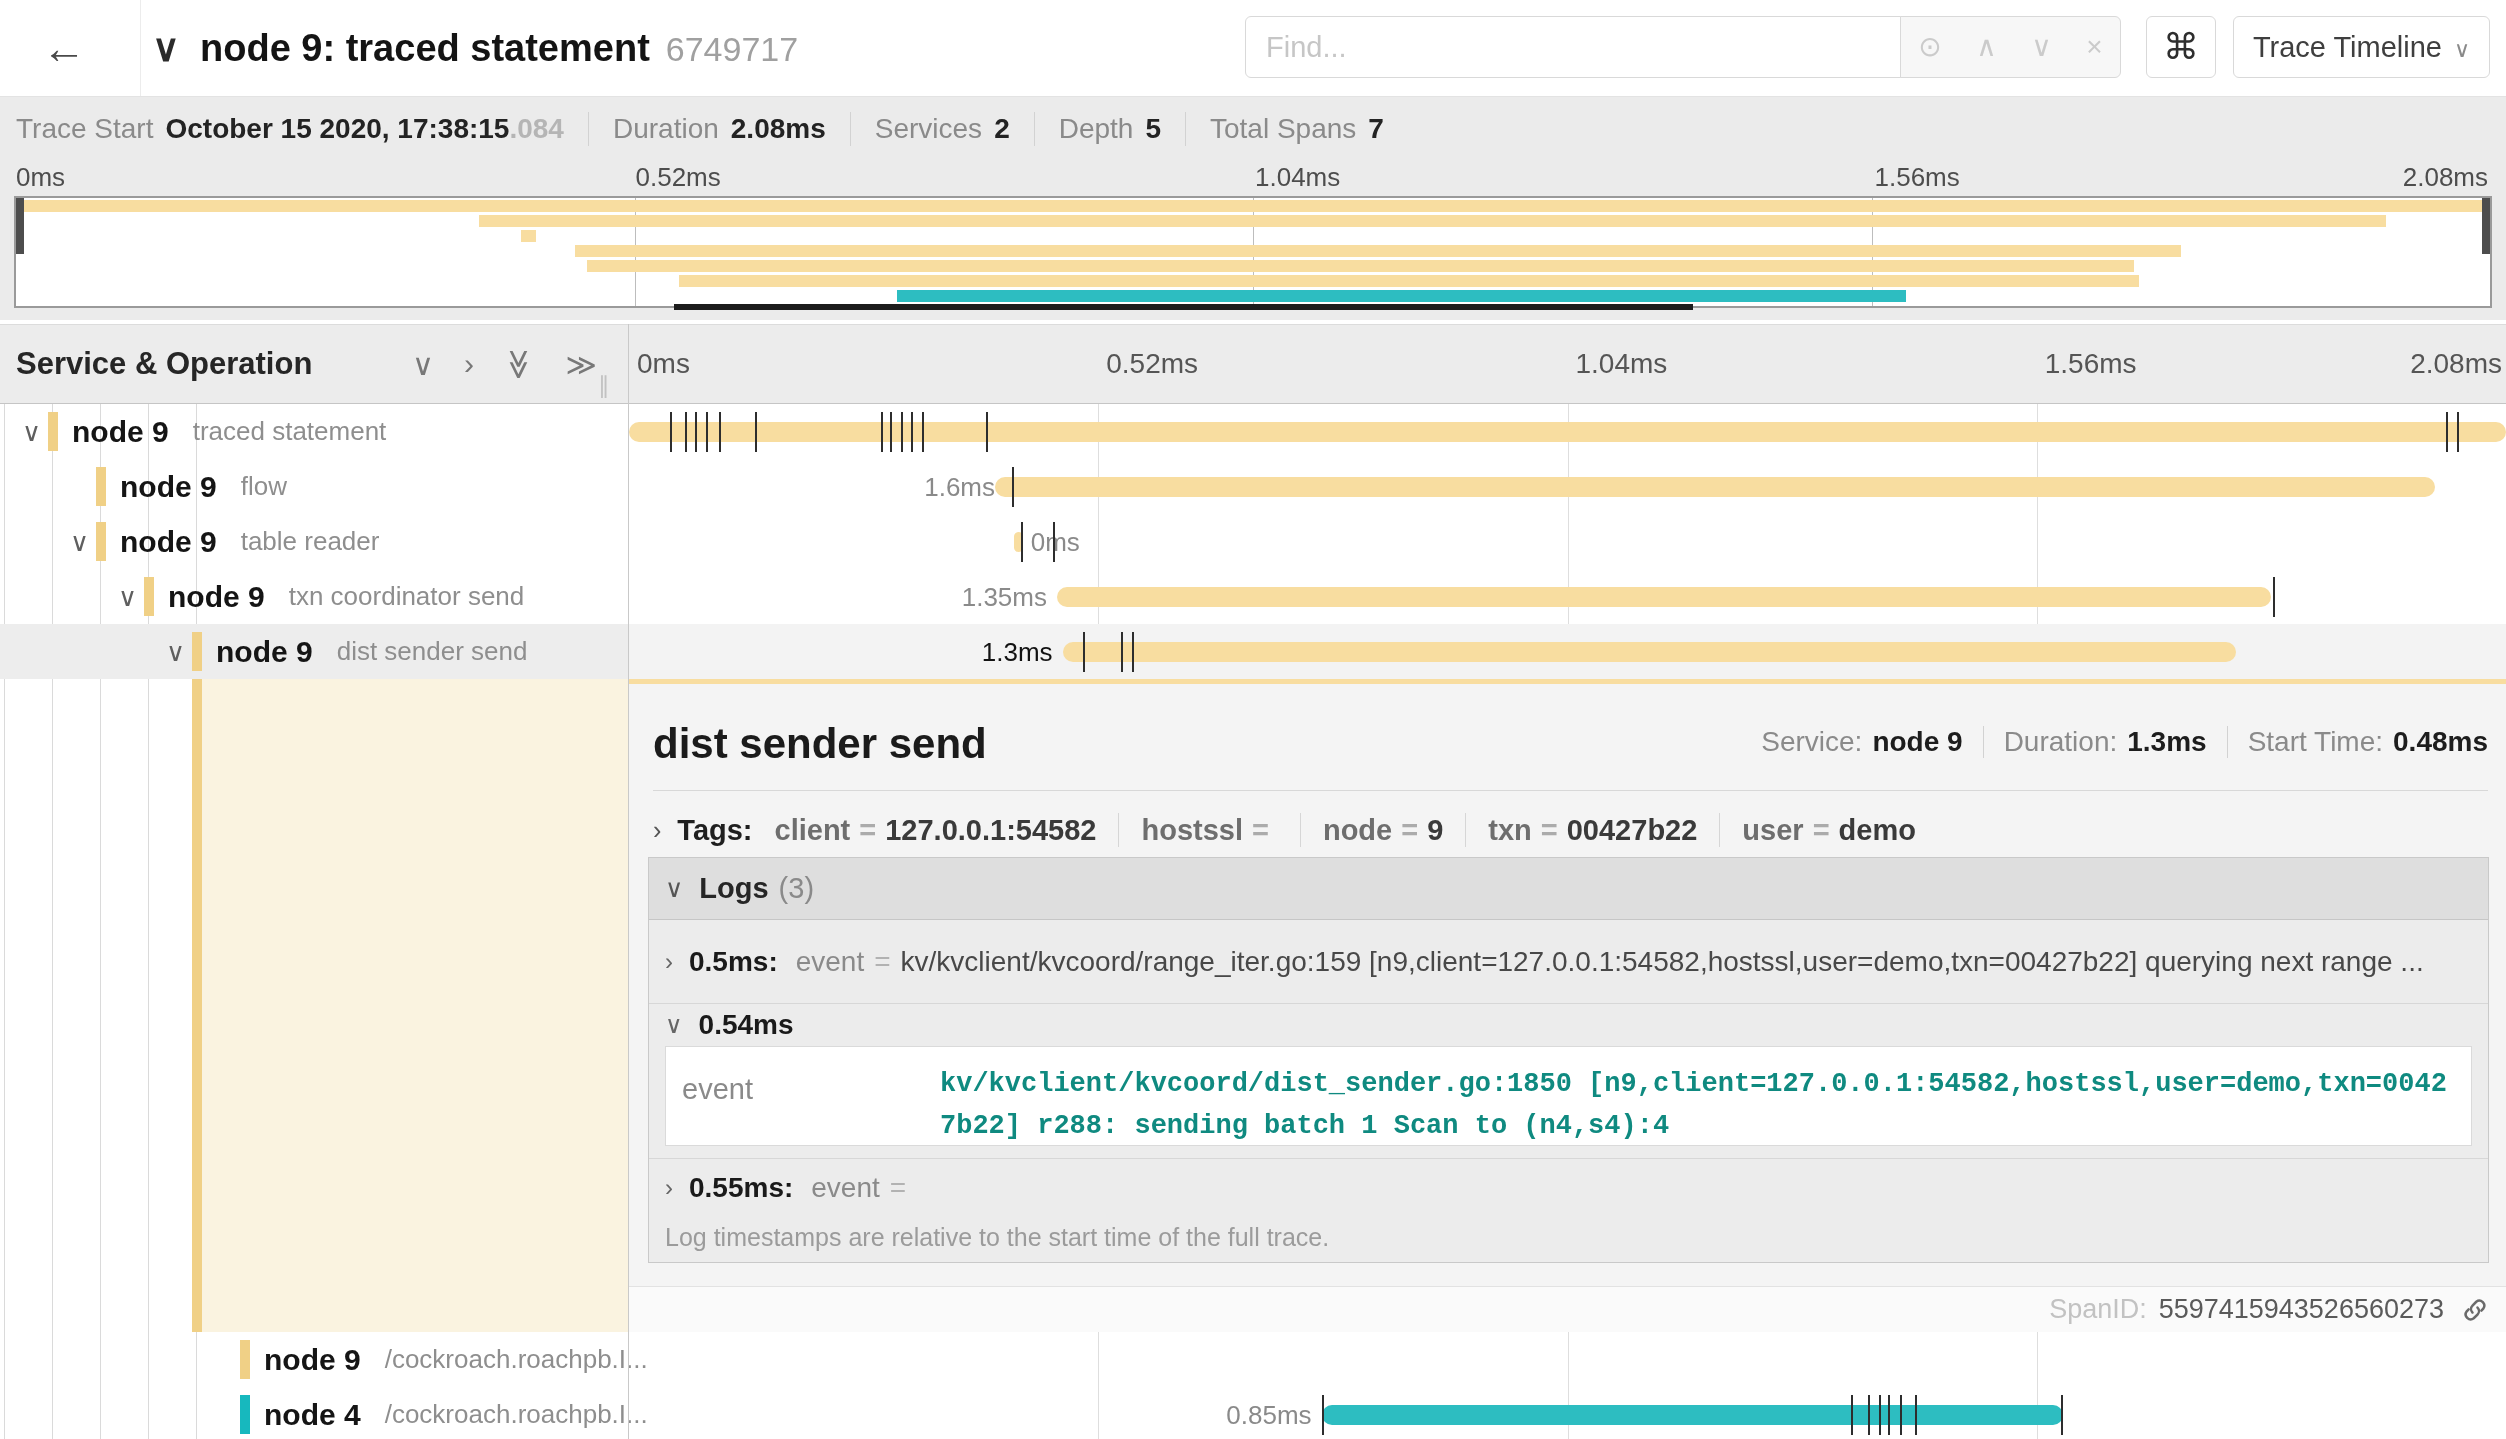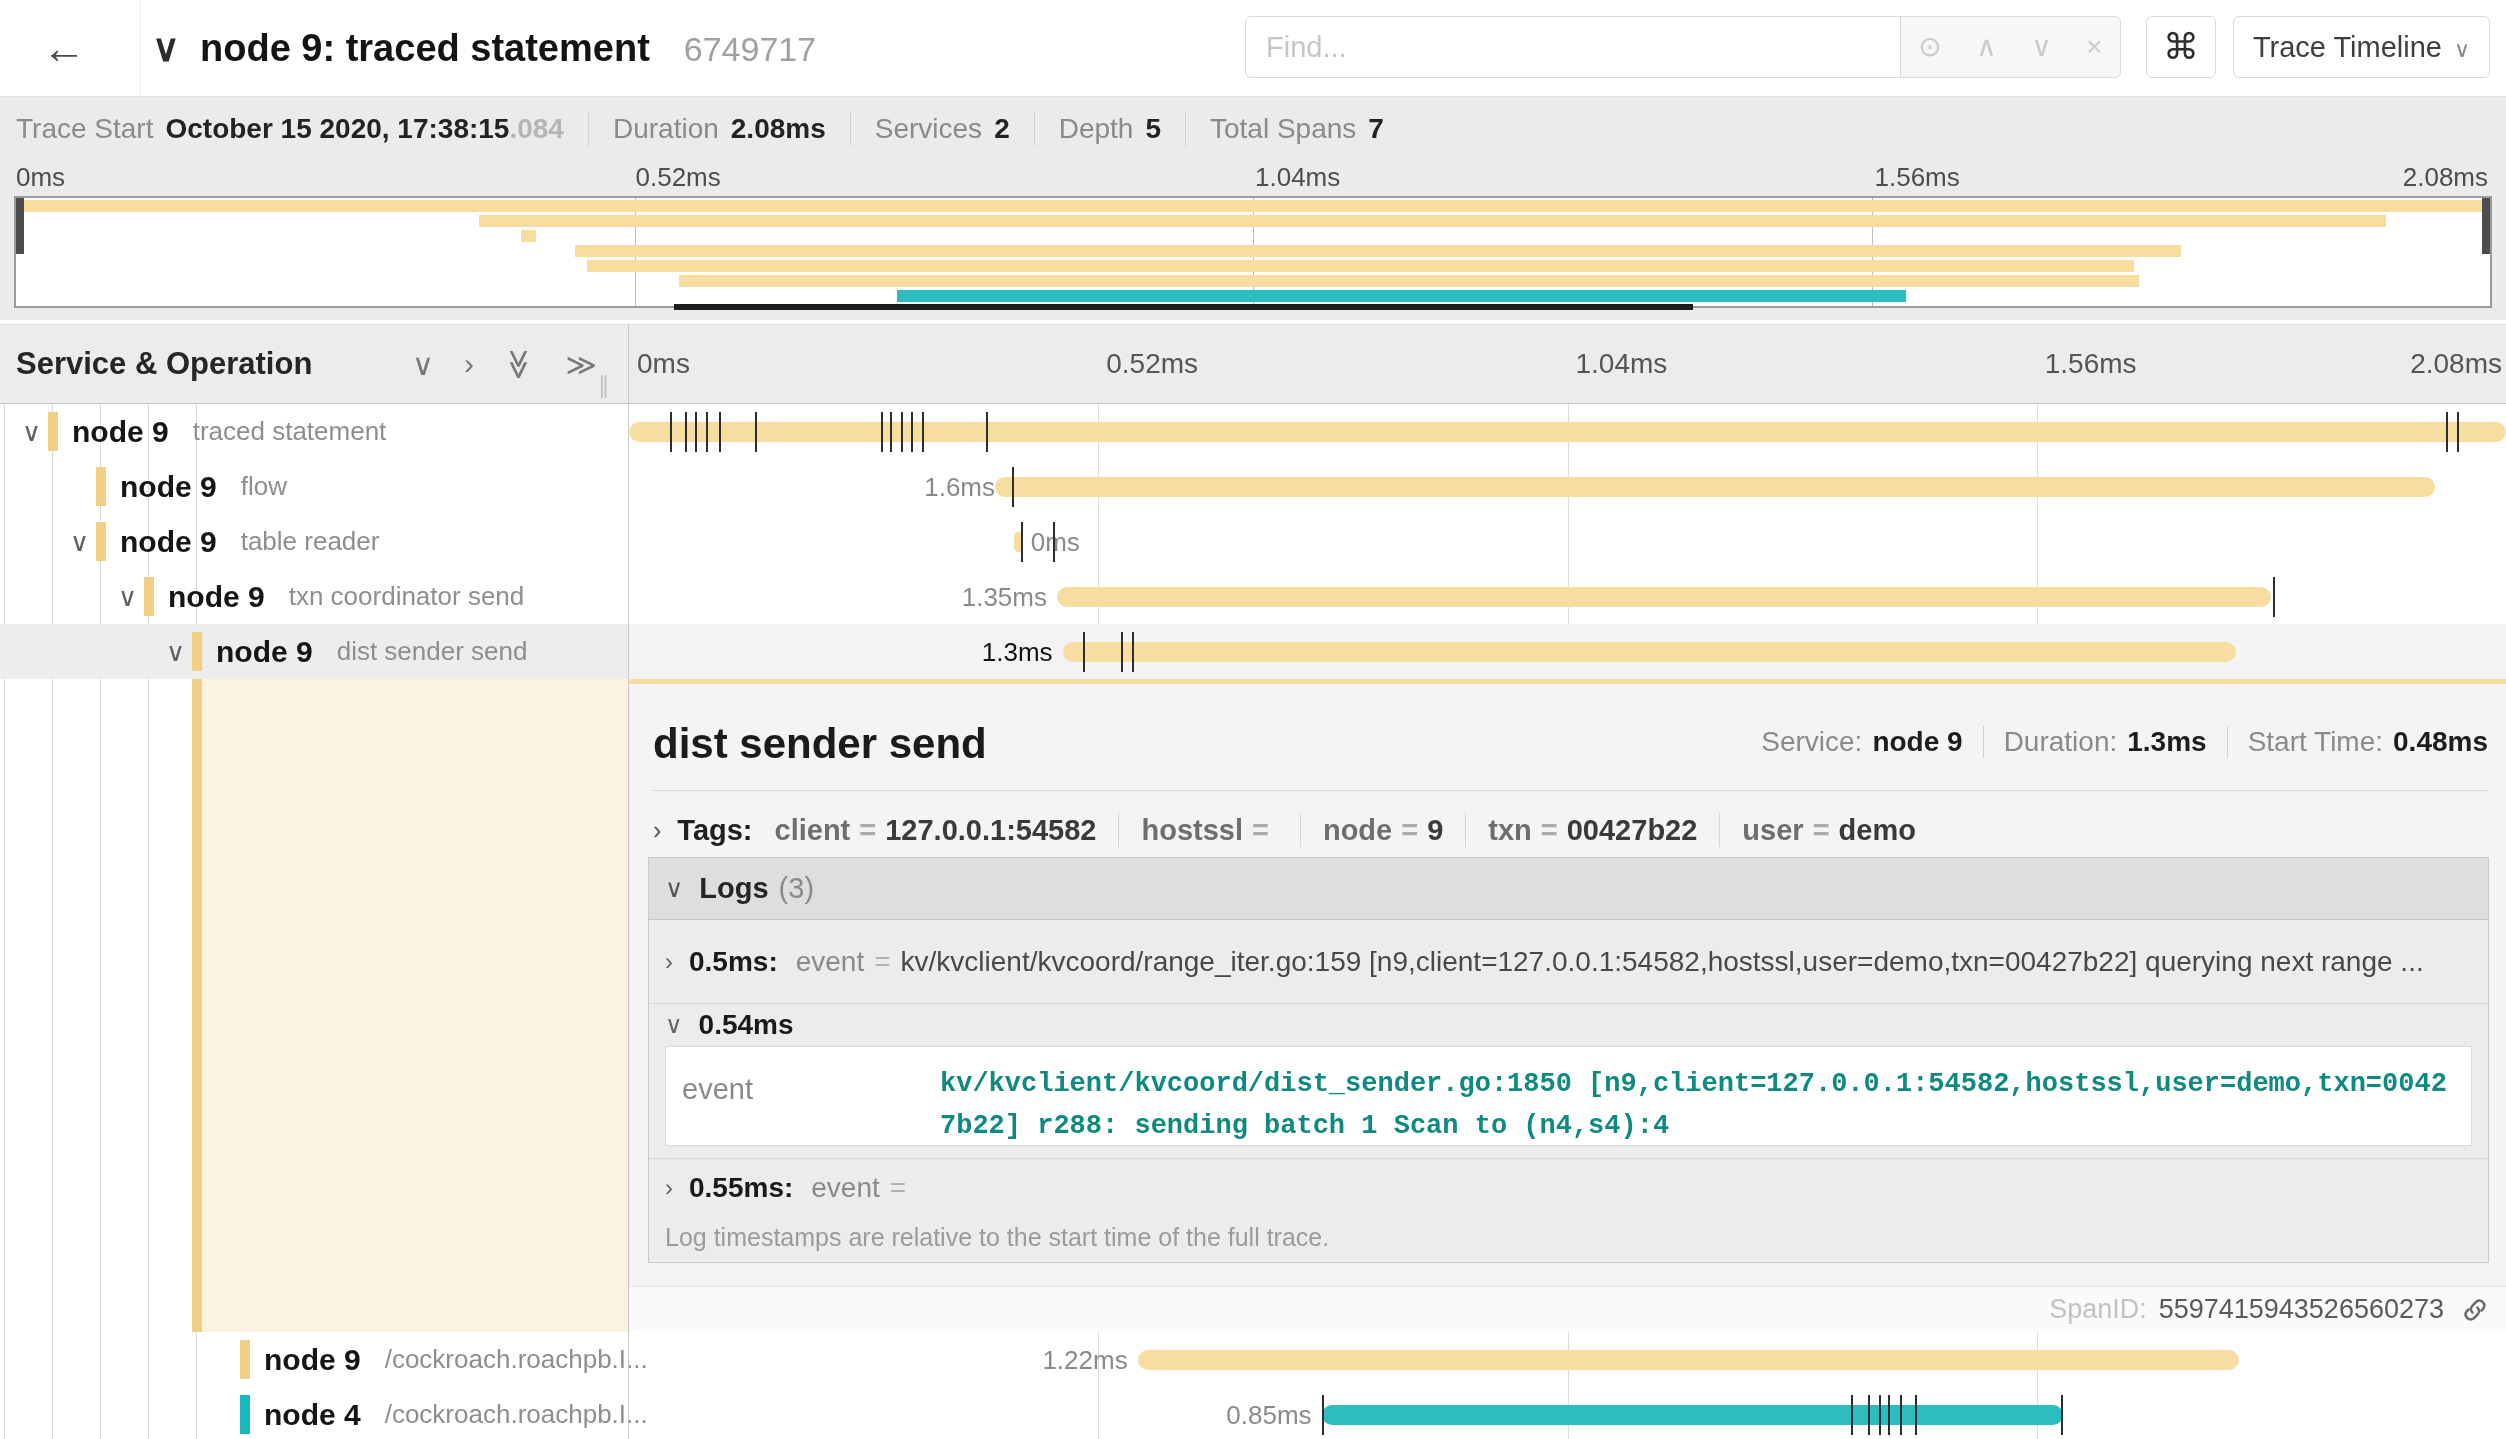--- a/index.html
+++ b/index.html
@@ -6,21 +6,21 @@
   .app{position:relative;width:2506px;height:1439px;overflow:hidden;background:#fff;
        font-family:"Liberation Sans",sans-serif;color:#222;}
 
   
   .topbar{position:absolute;left:0;top:0;right:0;height:96px;background:#fff;border-bottom:1px solid #e3e3e3;z-index:40;}
   .back-btn{position:absolute;left:14px;top:0;width:100px;height:96px;background:none;border:none;
             font-size:44px;color:#4a4a4a;cursor:pointer;}
   .topbar-sep{position:absolute;left:140px;top:0;width:1px;height:96px;background:#ececec;}
   .title-chev{position:absolute;left:152px;top:0;line-height:96px;font-size:38px;font-weight:700;color:#2b2b2b;}
   .page-title{position:absolute;left:200px;top:0;line-height:96px;font-size:38px;font-weight:700;color:#141414;margin:0;white-space:nowrap;}
-  .trace-id{font-size:34px;font-weight:400;color:#a0a0a0;margin-left:34px;}
+  .trace-id{font-size:34px;font-weight:400;color:#a0a0a0;margin-left:16px;}
   .find-wrap{position:absolute;left:1245px;top:16px;width:920px;height:62px;}
   .find-input{position:absolute;left:0;top:0;width:656px;height:62px;box-sizing:border-box;border:1px solid #d9d9d9;
               border-radius:6px 0 0 6px;padding:0 20px;font-size:29px;color:#444;background:#fff;outline:none;
               font-family:"Liberation Sans",sans-serif;}
   .find-input::placeholder{color:#c6c6c6;}
   .find-group{position:absolute;left:655px;top:0;width:221px;height:62px;box-sizing:border-box;background:#f7f7f7;
               border:1px solid #d9d9d9;border-radius:0 6px 6px 0;display:flex;align-items:center;justify-content:space-around;}
   .fbtn{background:none;border:none;color:#cbcbcb;font-size:28px;cursor:pointer;padding:0;line-height:1;}
   .cmd-btn{position:absolute;left:2146px;top:16px;width:70px;height:62px;border:1px solid #d9d9d9;border-radius:6px;
            background:#fff;font-size:36px;color:#2e2e2e;cursor:pointer;}
@@ -398,24 +398,20 @@
 
   <div id="rows-bottom">
       <div class="t-row" style="top: 0px; height: 55px;">
         <div class="row-left">
           <div class="row-accent" style="left: 240px; background: rgb(240, 208, 134);"></div>
           <div class="row-text" style="left: 264px;">
             <span class="row-svc">node 9</span>
             <span class="row-op">/cockroach.roachpb.I...</span>
           </div>
         </div>
-        <div class="row-right">
-          <span class="row-label" style="right: 72.9%; margin-right: 10px;">1.22ms</span>
-          <div class="row-bar" style="left: 27.1%; width: 58.7%; background: rgb(248, 221, 160);"></div>
-        </div>
       </div>
       <div class="t-row" style="top: 55px; height: 55px;">
         <div class="row-left">
           <div class="row-accent" style="left: 240px; background: rgb(23, 184, 190);"></div>
           <div class="row-text" style="left: 264px;">
             <span class="row-svc">node 4</span>
             <span class="row-op">/cockroach.roachpb.I...</span>
           </div>
         </div>
         <div class="row-right">

